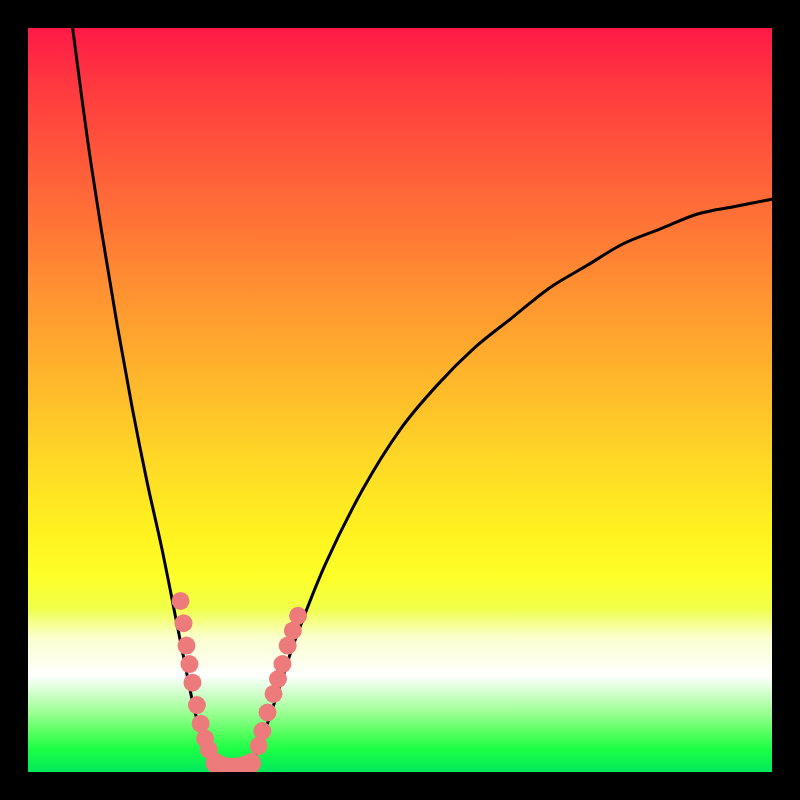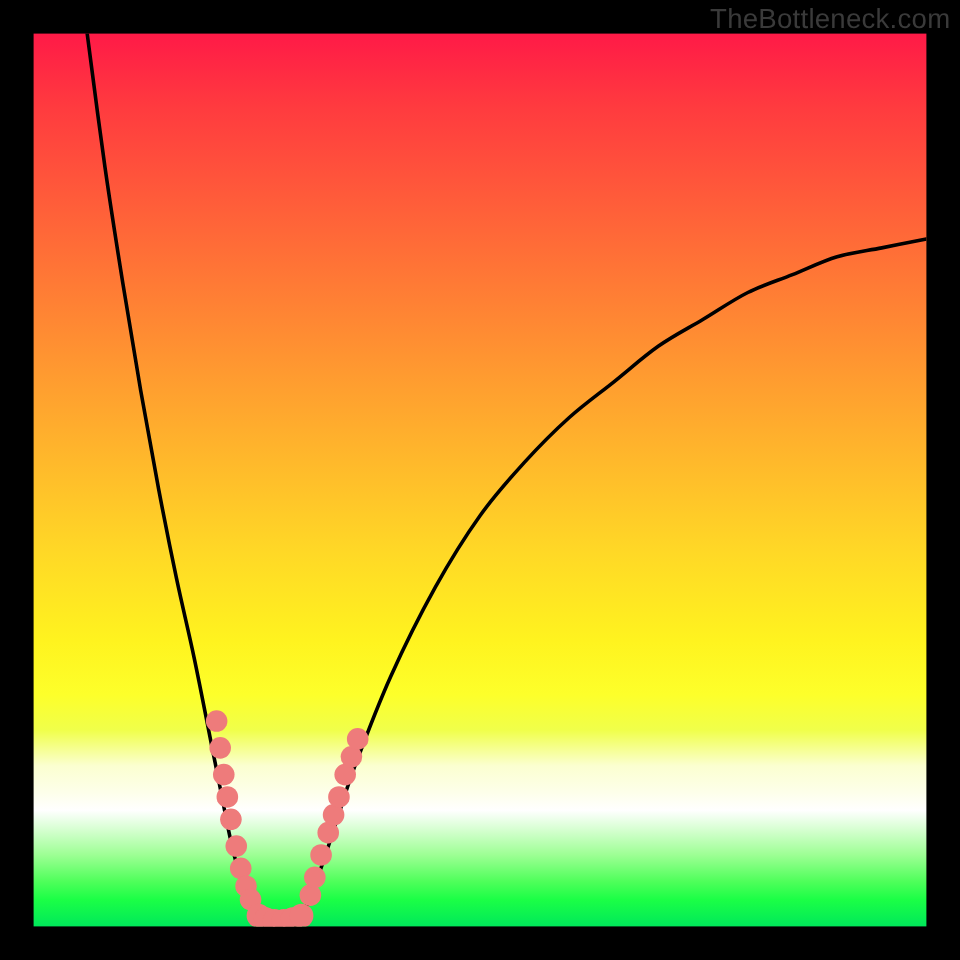--- a/index.html
+++ b/index.html
@@ -95,14 +95,13 @@
           <circle cx="270.072" cy="587.76" r="9" fill="#ee7b7b"></circle>
           <circle cx="187.488" cy="735.072" r="10" fill="#ee7b7b"></circle>
           <circle cx="193.44" cy="738.048" r="10" fill="#ee7b7b"></circle>
           <circle cx="200.88000000000002" cy="739.536" r="10" fill="#ee7b7b"></circle>
           <circle cx="208.32000000000002" cy="739.536" r="10" fill="#ee7b7b"></circle>
           <circle cx="215.76" cy="738.048" r="10" fill="#ee7b7b"></circle>
           <circle cx="223.2" cy="735.072" r="10" fill="#ee7b7b"></circle>
         </g>
     </svg>
   </div>
-  <div class="watermark">TheBottleneck.com</div>
 </div>
 
 </body></html>

